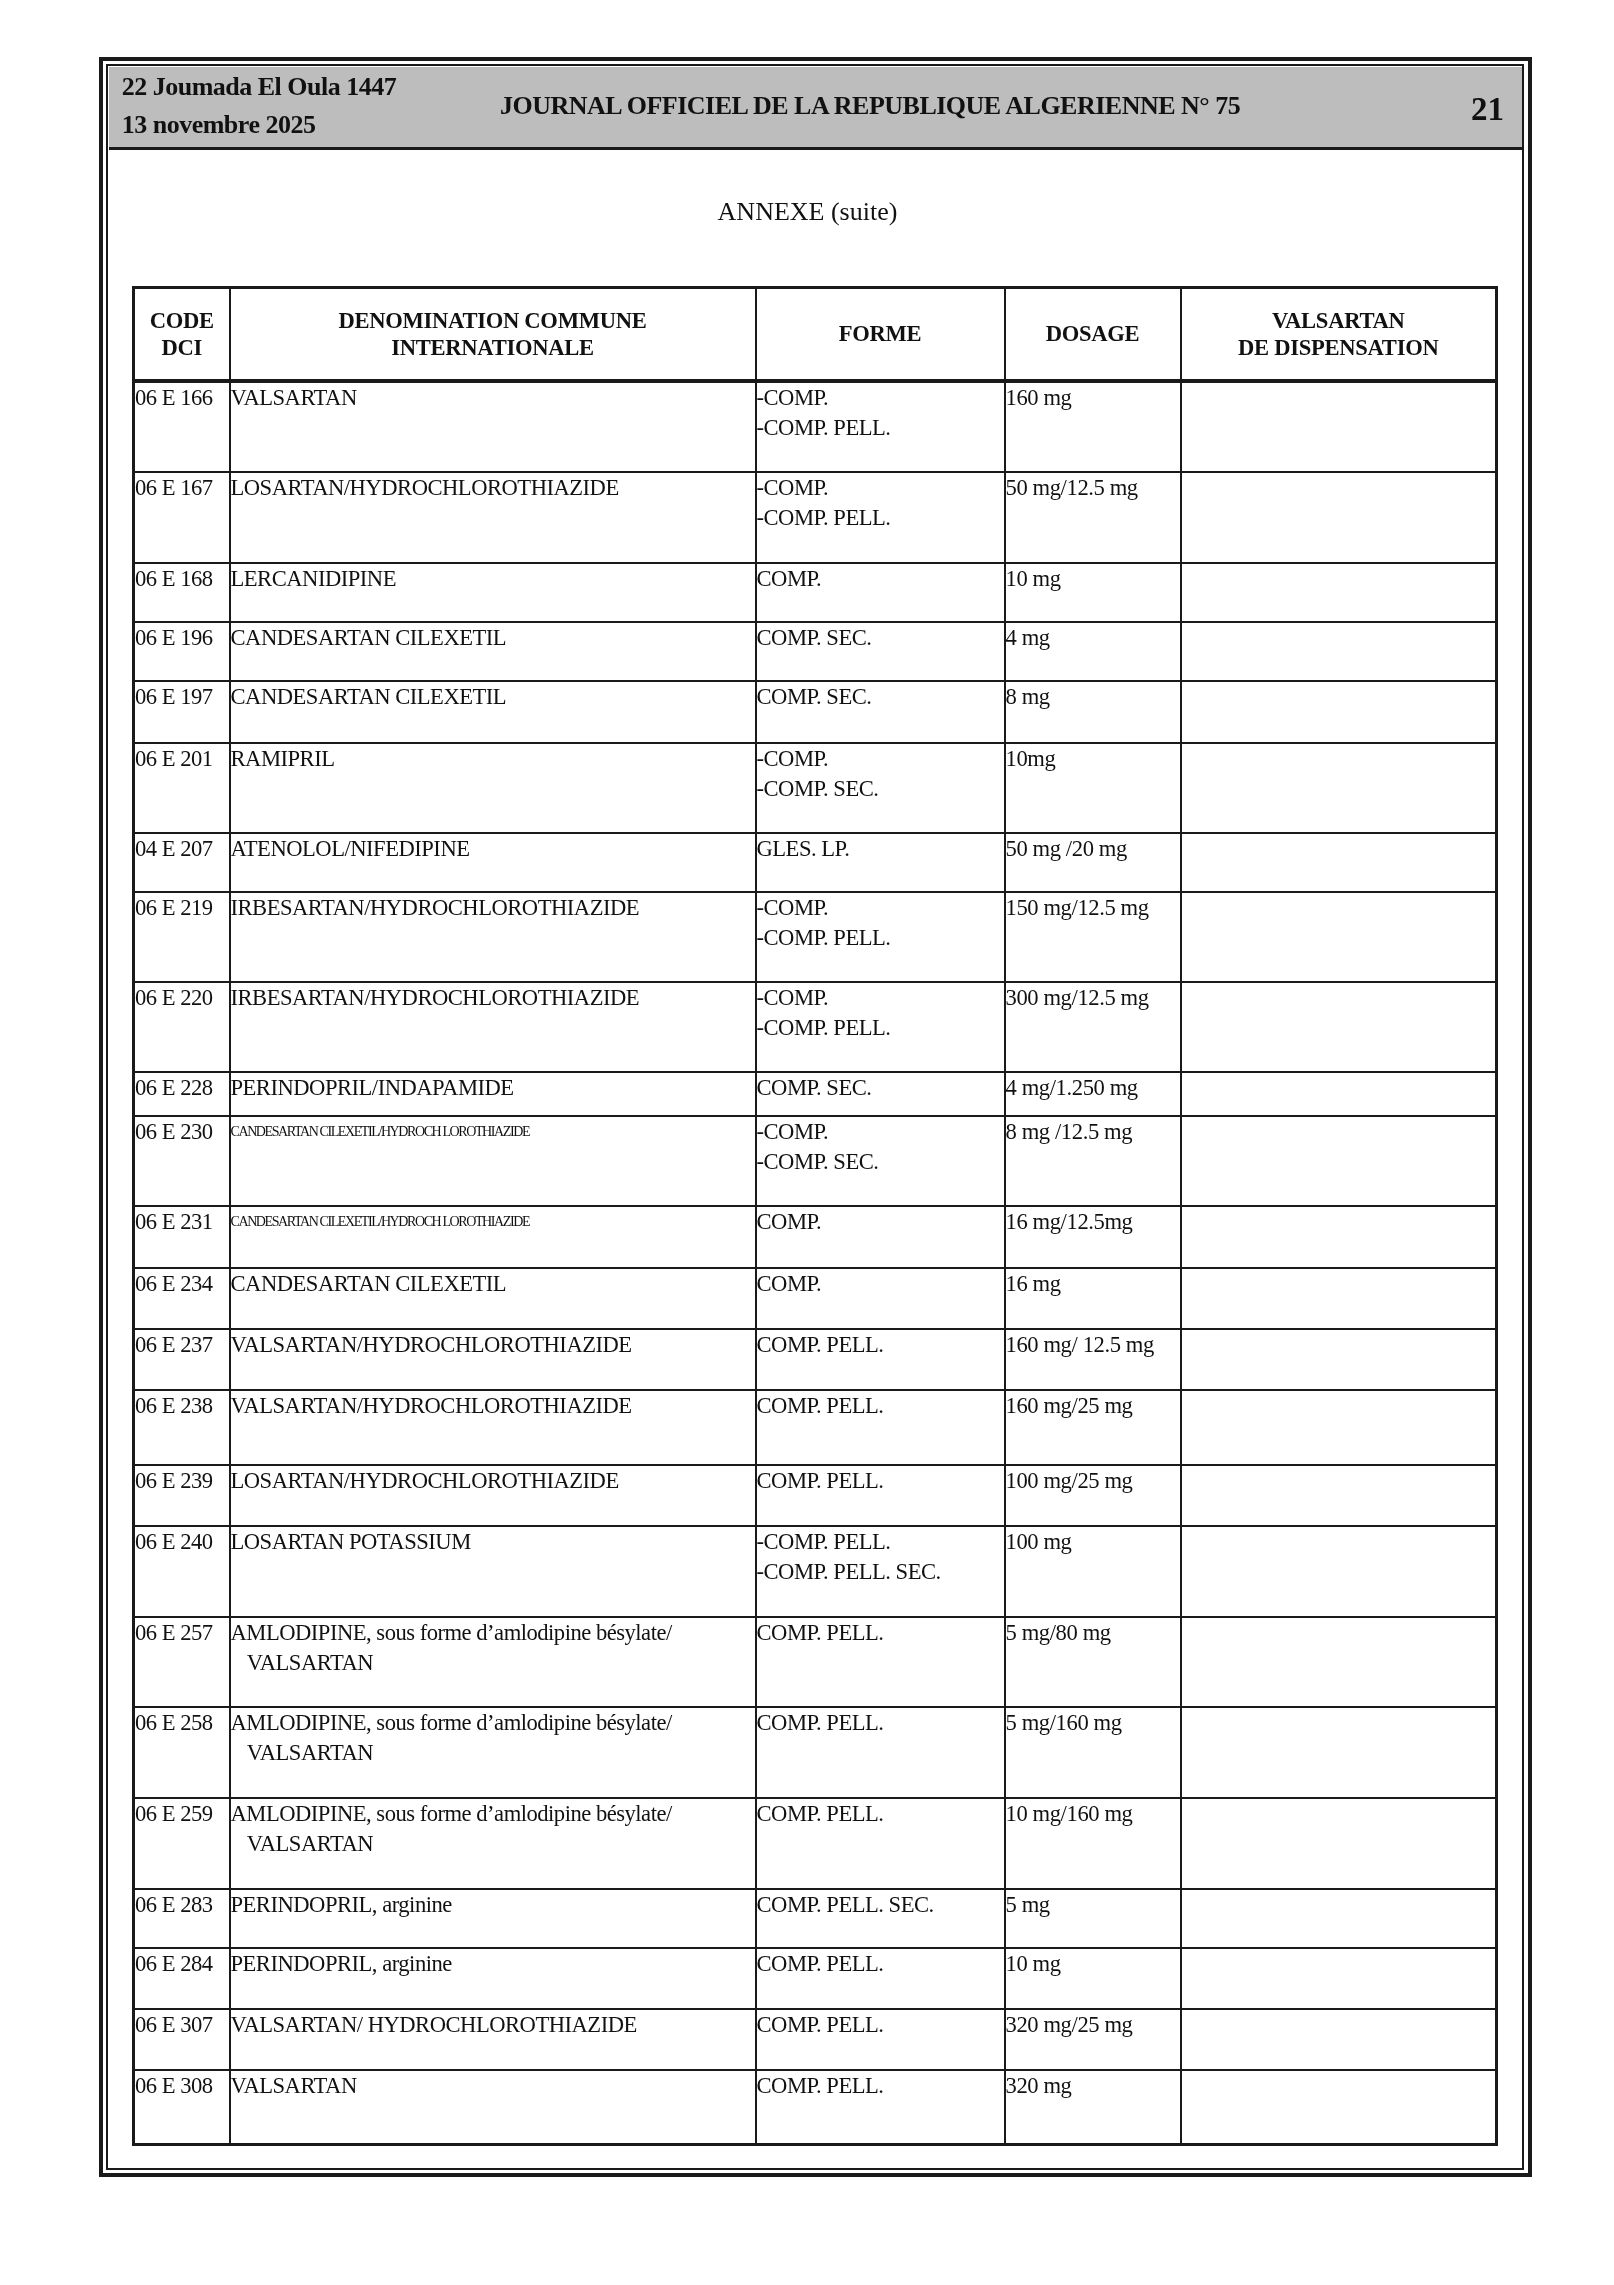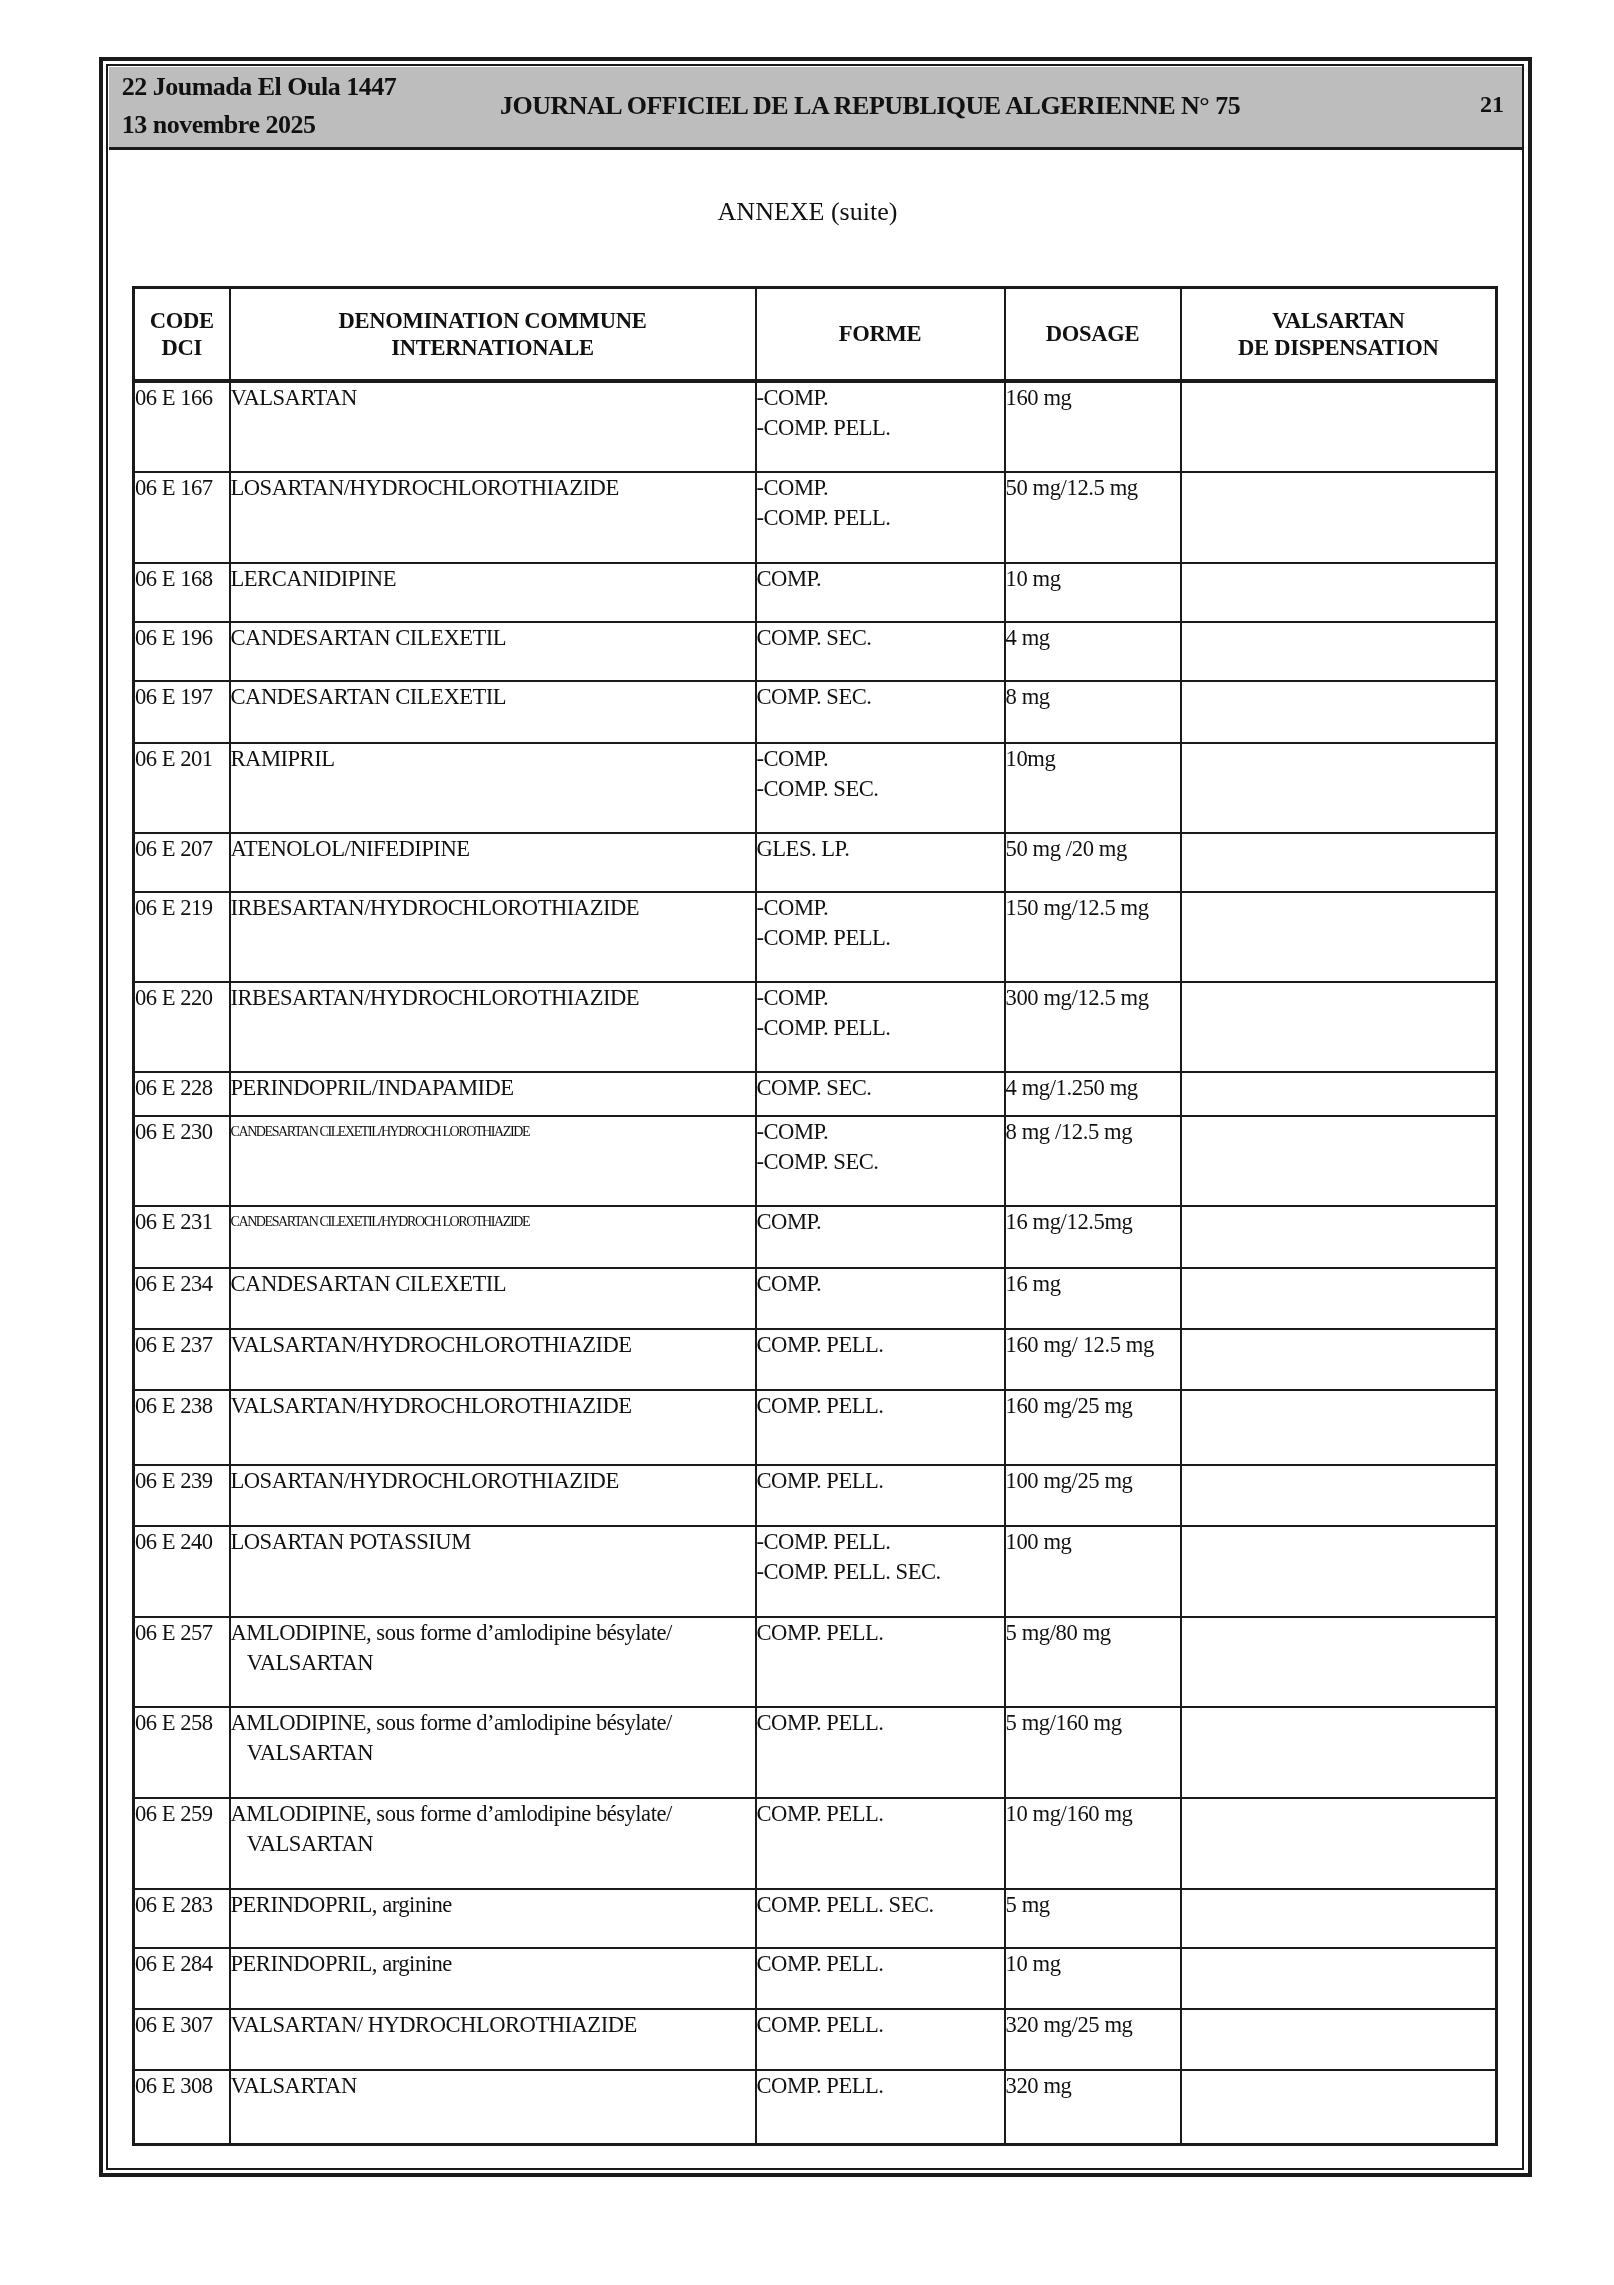--- a/index.html
+++ b/index.html
@@ -3,21 +3,21 @@
 <meta charset="utf-8">
 <style>
   html, body { margin:0; padding:0; background:#ffffff; }
   body { width:1615px; height:2285px; position:relative; font-family:"Liberation Serif", serif; color:#111; }
   .frame-outer { position:absolute; left:99px; top:57px; width:1433px; height:2120px; border:4.5px solid #1a1a1a; box-sizing:border-box; }
   .frame-inner { position:absolute; left:106px; top:64px; width:1418px; height:2106px; border:2.7px solid #1a1a1a; box-sizing:border-box; }
   .header-band { position:absolute; left:109px; top:67px; width:1413px; height:83px; background:#bdbdbd; border-bottom:3.6px solid #1a1a1a; box-sizing:border-box; }
   .hdr-date1 { position:absolute; left:12.7px; top:5.4px; font-size:26px; font-weight:bold; letter-spacing:-0.5px; }
   .hdr-date2 { position:absolute; left:12.7px; top:43px; font-size:26px; font-weight:bold; letter-spacing:-0.5px; }
   .hdr-title { position:absolute; left:391px; top:24.4px; font-size:26px; font-weight:bold; letter-spacing:-0.5px; }
-  .hdr-page { position:absolute; right:18px; top:24.4px; font-size:24px; font-weight:bold; }
+  .hdr-page { position:absolute; right:18px; top:24.4px; font-size:33px; font-weight:bold; }
   .annexe { position:absolute; left:0; width:1615px; top:197px; text-align:center; font-size:26px; }
   table.t { position:absolute; left:132px; top:286px; border-collapse:collapse; table-layout:fixed; border:3.6px solid #1a1a1a; }
   table.t th, table.t td { border:2.7px solid #1a1a1a; padding:0; vertical-align:top; font-size:22.6px; line-height:30px; box-sizing:border-box; }
   table.t thead th { border-bottom:4.5px solid #1a1a1a; height:93px; vertical-align:middle; text-align:center; font-weight:bold; font-size:22.6px; line-height:27px; letter-spacing:-0.3px; }
   td.code { padding:11px 0 0 5.4px; white-space:nowrap; letter-spacing:-0.5px; }
   td.name { padding:11px 0 0 5.4px; letter-spacing:-0.5px; }
   td.name .cont { padding-left:16.3px; }
   td.name.narrow { font-size:14px; letter-spacing:-1.4px; white-space:nowrap; }
   td.forme { padding:11px 0 0 9px; letter-spacing:-0.5px; }
   td.dosage { padding:11px 0 0 7.2px; white-space:nowrap; letter-spacing:-0.4px; }
@@ -119,21 +119,21 @@
           <div>RAMIPRIL</div>
         </td>
         <td class="forme">
           <div>-COMP.</div>
           <div>-COMP. SEC.</div>
         </td>
         <td class="dosage">10mg</td>
         <td class="crit"></td>
       </tr>
       <tr style="height: 59px;">
-        <td class="code">06 E 207</td>
+        <td class="code">04 E 207</td>
         <td class="name">
           <div>ATENOLOL/NIFEDIPINE</div>
         </td>
         <td class="forme">
           <div>GLES. LP.</div>
         </td>
         <td class="dosage">50 mg /20 mg</td>
         <td class="crit"></td>
       </tr>
       <tr style="height: 90px;">

